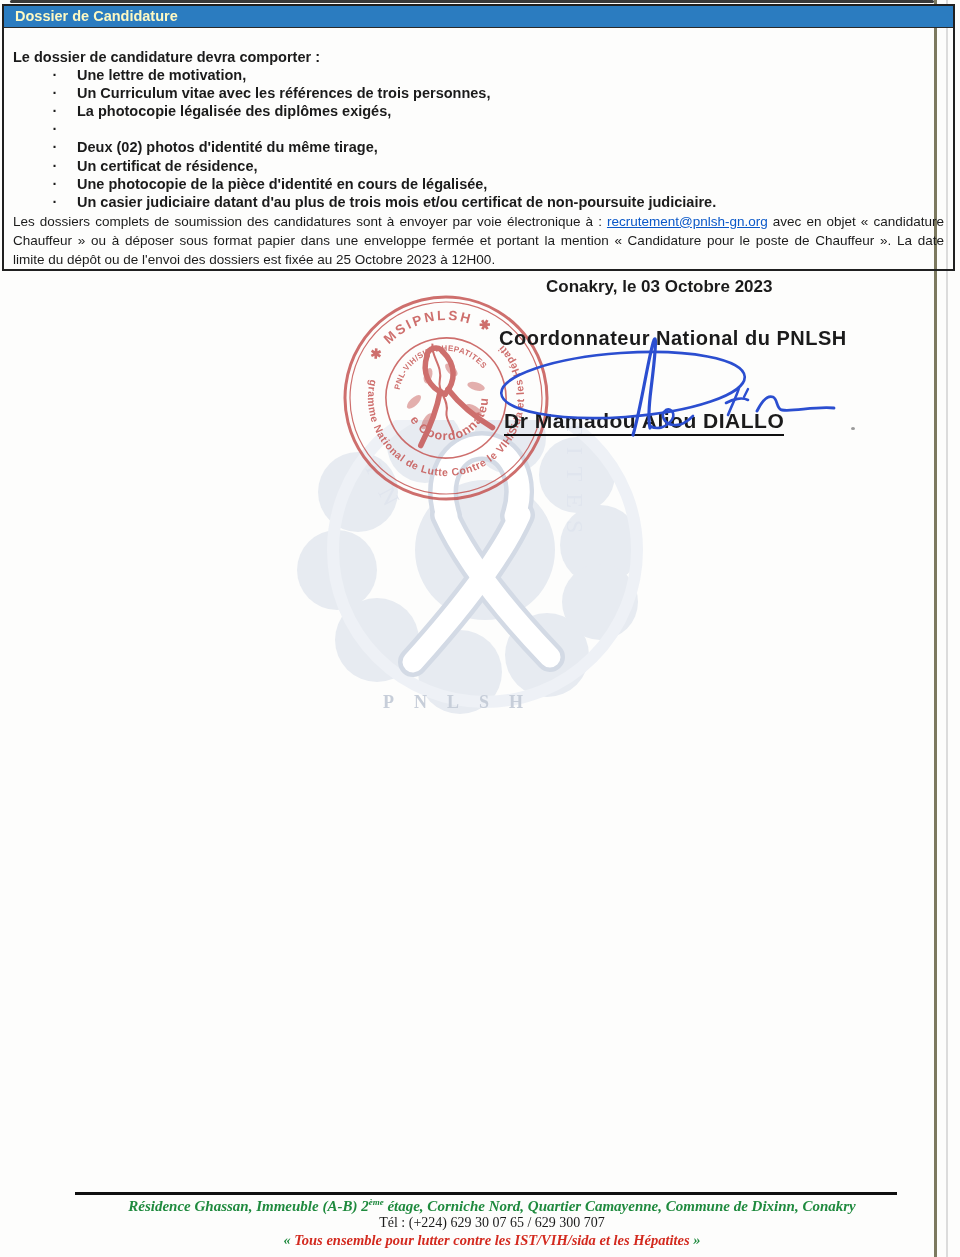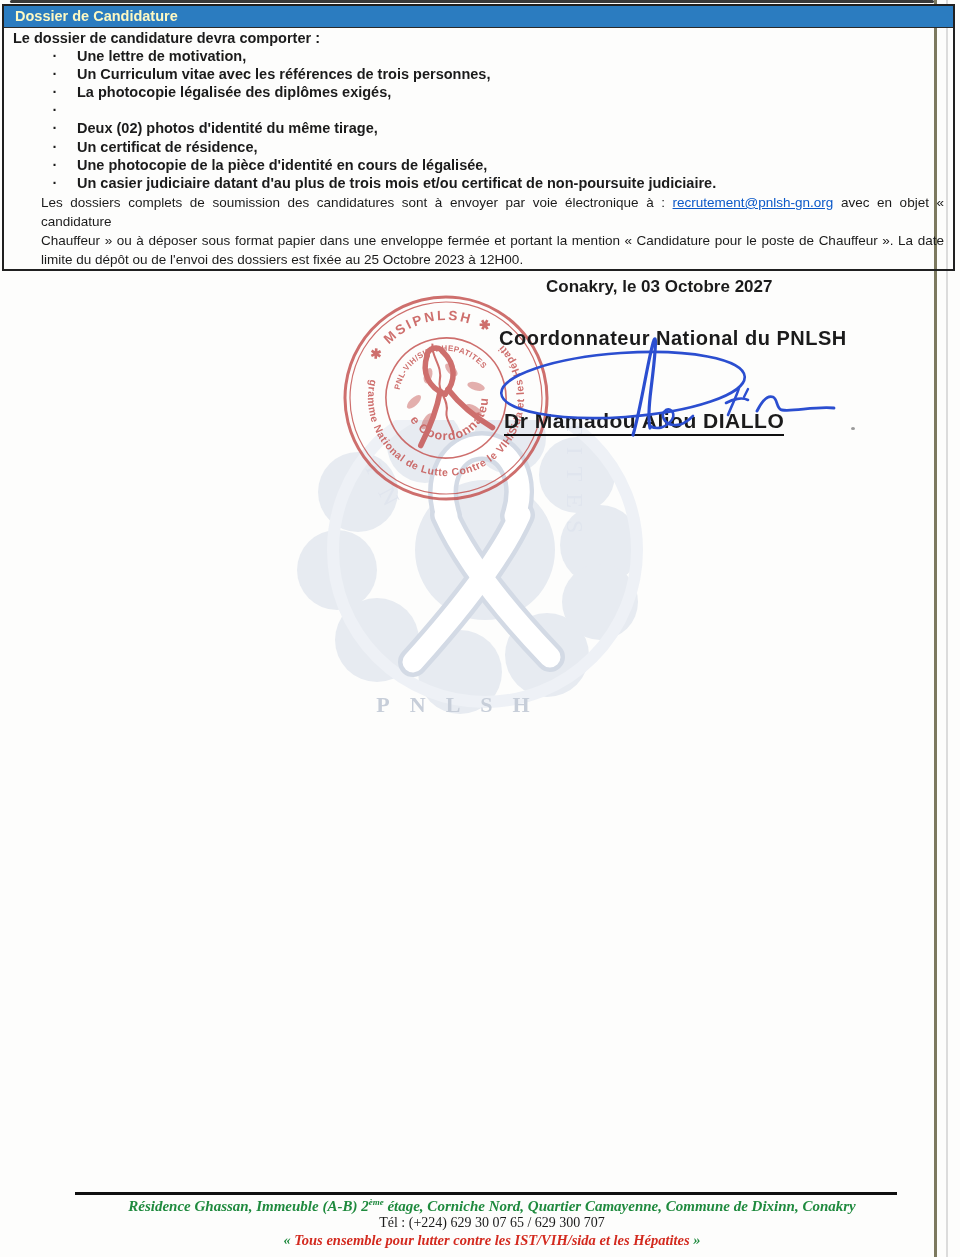--- a/index.html
+++ b/index.html
@@ -14,43 +14,43 @@
   
   .smear-top{position:absolute;left:10px;top:0;width:924px;height:3px;background:#161616;opacity:.85;border-radius:2px;}
   .edge-olive{position:absolute;left:934px;top:0;width:3px;height:1257px;background:var(--edge_olive);opacity:.9;}
   .edge-gray{position:absolute;left:946px;top:0;width:2px;height:1257px;background:#dcdcdc;}
   .ink-speck{position:absolute;left:851px;top:427px;width:4px;height:3px;background:#9a9a9a;border-radius:50%;}
 
   
   .doc-box{position:absolute;left:2px;top:4px;width:949px;height:263px;border:2px solid #202020;background:transparent;}
   .box-header{height:21px;line-height:21px;background:var(--header_bg);color:#fef9c3;
               font-size:14.5px;font-weight:700;padding-left:11px;border-bottom:1px solid #2a2a2a;}
-  .box-body{padding:1px 9px 0 9px;font-size:14.5px;font-weight:600;line-height:18.1px;}
+  .box-body{padding:20px 9px 0 9px;font-size:14.5px;font-weight:600;line-height:18.1px;}
   .intro-line{white-space:nowrap;}
   .bullet-row{display:flex;}
   .bullet-dot{width:8px;margin-left:38px;text-align:center;}
   .bullet-text{margin-left:18px;white-space:nowrap;}
   .para{margin-top:1px;font-size:13.5px;font-weight:500;line-height:19px;}
-  .para-line{text-align:justify;text-align-last:justify;margin-left:28px;}
+  .para-line{text-align:justify;text-align-last:justify;}
   .para-line.last{text-align:right;text-align-last:left;}
   .seg-bold{font-weight:400;}
   .seg-link{color:var(--link);text-decoration:underline;cursor:pointer;}
 
   
   .date-line{position:absolute;left:546px;top:277px;font-size:17px;font-weight:600;}
   .sig-title{position:absolute;left:499px;top:327px;font-size:20px;font-weight:600;letter-spacing:.5px;z-index:4;}
   .sig-name{position:absolute;left:504px;top:409px;font-size:21px;font-weight:700;letter-spacing:.5px;
             border-bottom:2.5px solid #101010;padding-bottom:1px;z-index:4;}
   .signature-svg{position:absolute;left:485px;top:331px;z-index:5;}
   .stamp-svg{position:absolute;left:338px;top:290px;z-index:3;opacity:.82;}
 
   
   .watermark{position:absolute;left:295px;top:420px;width:380px;height:310px;z-index:1;}
   .wm-text{position:absolute;left:0;top:272px;width:380px;text-align:center;transform:translateX(-22px);
-           font-family:"Liberation Serif",serif;font-size:22px;font-weight:600;
+           font-family:"Liberation Serif",serif;font-size:18px;font-weight:600;
            letter-spacing:20px;color:var(--watermark_text);}
 
   
   .footer{position:absolute;left:0;top:1192px;width:960px;z-index:2;}
   .footer-rule{margin-left:75px;width:822px;height:3px;background:#101010;}
   .footer-line{width:952px;margin-left:16px;text-align:center;font-family:"Liberation Serif",serif;}
   .footer-address{margin-top:2px;font-size:15px;font-weight:700;font-style:italic;color:var(--footer_green);}
   .footer-phone{margin-top:0px;font-size:14px;color:#1c1c1c;}
   .footer-slogan{margin-top:1px;font-size:14.5px;font-weight:700;font-style:italic;color:var(--footer_red);}
   .seg-green{color:var(--footer_green);}
@@ -138,21 +138,21 @@
           </div>
         </div>
       <div class="para">
         <div class="para-line"><span>Les dossiers complets de soumission des candidatures sont à envoyer par voie électronique à : </span><span class="seg-link">recrutement@pnlsh-gn.org</span><span> avec en objet « candidature</span></div>
         <div class="para-line"><span class="seg-bold">Chauffeur »</span><span> ou à déposer sous format papier dans une enveloppe fermée et portant la mention « Candidature pour le poste de </span><span class="seg-bold">Chauffeur »</span><span>. La date</span></div>
         <div class="para-line last"><span>limite du dépôt ou de l'envoi des dossiers est fixée au 25 Octobre 2023 à 12H00.</span></div>
       </div>
     </div>
   </div>
 
-  <div class="date-line">Conakry, le 03 Octobre 2027</div>
+  <div class="date-line">Conakry, le 03 Octobre 2023</div>
   <div class="sig-title">Coordonnateur National du PNLSH</div>
   <div class="sig-name">Dr Mamadou Aliou DIALLO</div>
   <div class="ink-speck"></div>
 
   <svg class="stamp-svg" width="216" height="216" viewBox="0 0 216 216">
     <defs>
       <path id="tp-top" d="M 34.7,81.3 A 78,78 0 0 1 181.3,81.3"></path>
       <path id="tp-around" d="M 40.45,69 A 78,78 0 1 0 175.55,69"></path>
       <path id="tp-inner-top" d="M 61.7,99.8 A 47,47 0 0 1 154.3,99.8"></path>
       <path id="tp-inner-bottom" d="M 67.4,118.9 A 42,42 0 0 0 148.6,118.9"></path>

